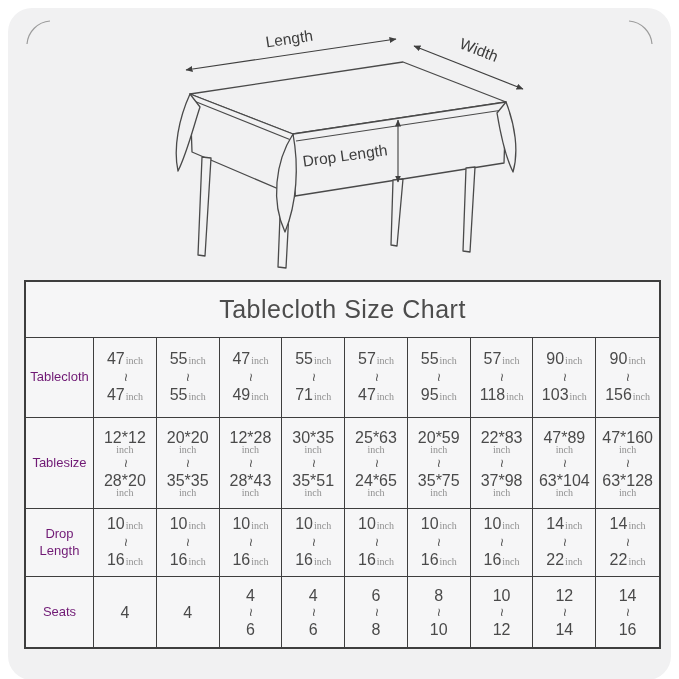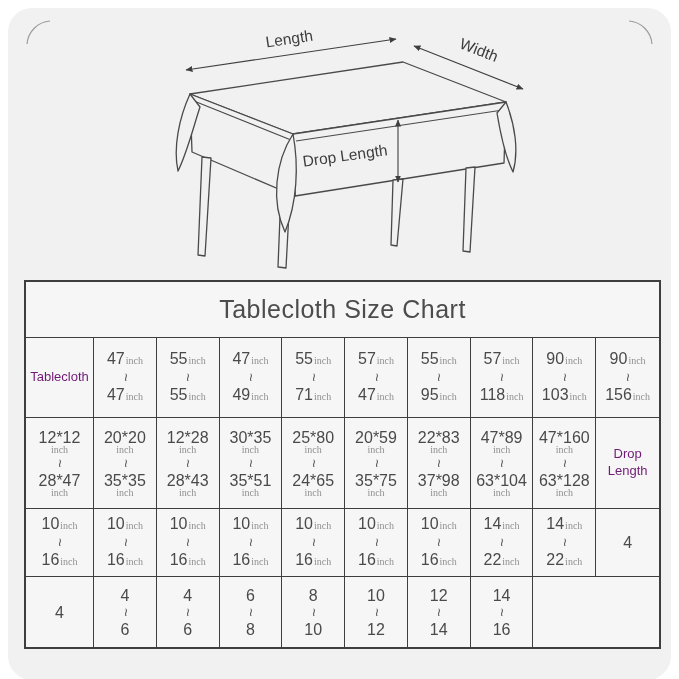--- a/index.html
+++ b/index.html
@@ -144,42 +144,43 @@
     <div class="cell data-cell">
       <div class="val-line"><span class="num">90</span><span class="unit">inch</span></div>
       <span class="sep">~</span>
       <div class="val-line"><span class="num">103</span><span class="unit">inch</span></div>
     </div>
     <div class="cell data-cell">
       <div class="val-line"><span class="num">90</span><span class="unit">inch</span></div>
       <span class="sep">~</span>
       <div class="val-line"><span class="num">156</span><span class="unit">inch</span></div>
     </div>
+    <div class="cell label-cell">Tablesize</div>
     <div class="cell data-cell">
       <div class="val-line"><span class="num">12*12</span><span class="unit block">inch</span></div>
       <span class="sep">~</span>
-      <div class="val-line"><span class="num">28*47</span><span class="unit block">inch</span></div>
+      <div class="val-line"><span class="num">28*20</span><span class="unit block">inch</span></div>
     </div>
     <div class="cell data-cell">
       <div class="val-line"><span class="num">20*20</span><span class="unit block">inch</span></div>
       <span class="sep">~</span>
       <div class="val-line"><span class="num">35*35</span><span class="unit block">inch</span></div>
     </div>
     <div class="cell data-cell">
       <div class="val-line"><span class="num">12*28</span><span class="unit block">inch</span></div>
       <span class="sep">~</span>
       <div class="val-line"><span class="num">28*43</span><span class="unit block">inch</span></div>
     </div>
     <div class="cell data-cell">
       <div class="val-line"><span class="num">30*35</span><span class="unit block">inch</span></div>
       <span class="sep">~</span>
       <div class="val-line"><span class="num">35*51</span><span class="unit block">inch</span></div>
     </div>
     <div class="cell data-cell">
-      <div class="val-line"><span class="num">25*80</span><span class="unit block">inch</span></div>
+      <div class="val-line"><span class="num">25*63</span><span class="unit block">inch</span></div>
       <span class="sep">~</span>
       <div class="val-line"><span class="num">24*65</span><span class="unit block">inch</span></div>
     </div>
     <div class="cell data-cell">
       <div class="val-line"><span class="num">20*59</span><span class="unit block">inch</span></div>
       <span class="sep">~</span>
       <div class="val-line"><span class="num">35*75</span><span class="unit block">inch</span></div>
     </div>
     <div class="cell data-cell">
       <div class="val-line"><span class="num">22*83</span><span class="unit block">inch</span></div>
@@ -235,20 +236,21 @@
     <div class="cell data-cell">
       <div class="val-line"><span class="num">14</span><span class="unit">inch</span></div>
       <span class="sep">~</span>
       <div class="val-line"><span class="num">22</span><span class="unit">inch</span></div>
     </div>
     <div class="cell data-cell">
       <div class="val-line"><span class="num">14</span><span class="unit">inch</span></div>
       <span class="sep">~</span>
       <div class="val-line"><span class="num">22</span><span class="unit">inch</span></div>
     </div>
+    <div class="cell label-cell">Seats</div>
     <div class="cell data-cell">
       <span class="num">4</span>
     </div>
     <div class="cell data-cell">
       <span class="num">4</span>
     </div>
     <div class="cell data-cell">
       <div class="val-line"><span class="num">4</span></div>
       <span class="sep">~</span>
       <div class="val-line"><span class="num">6</span></div>

